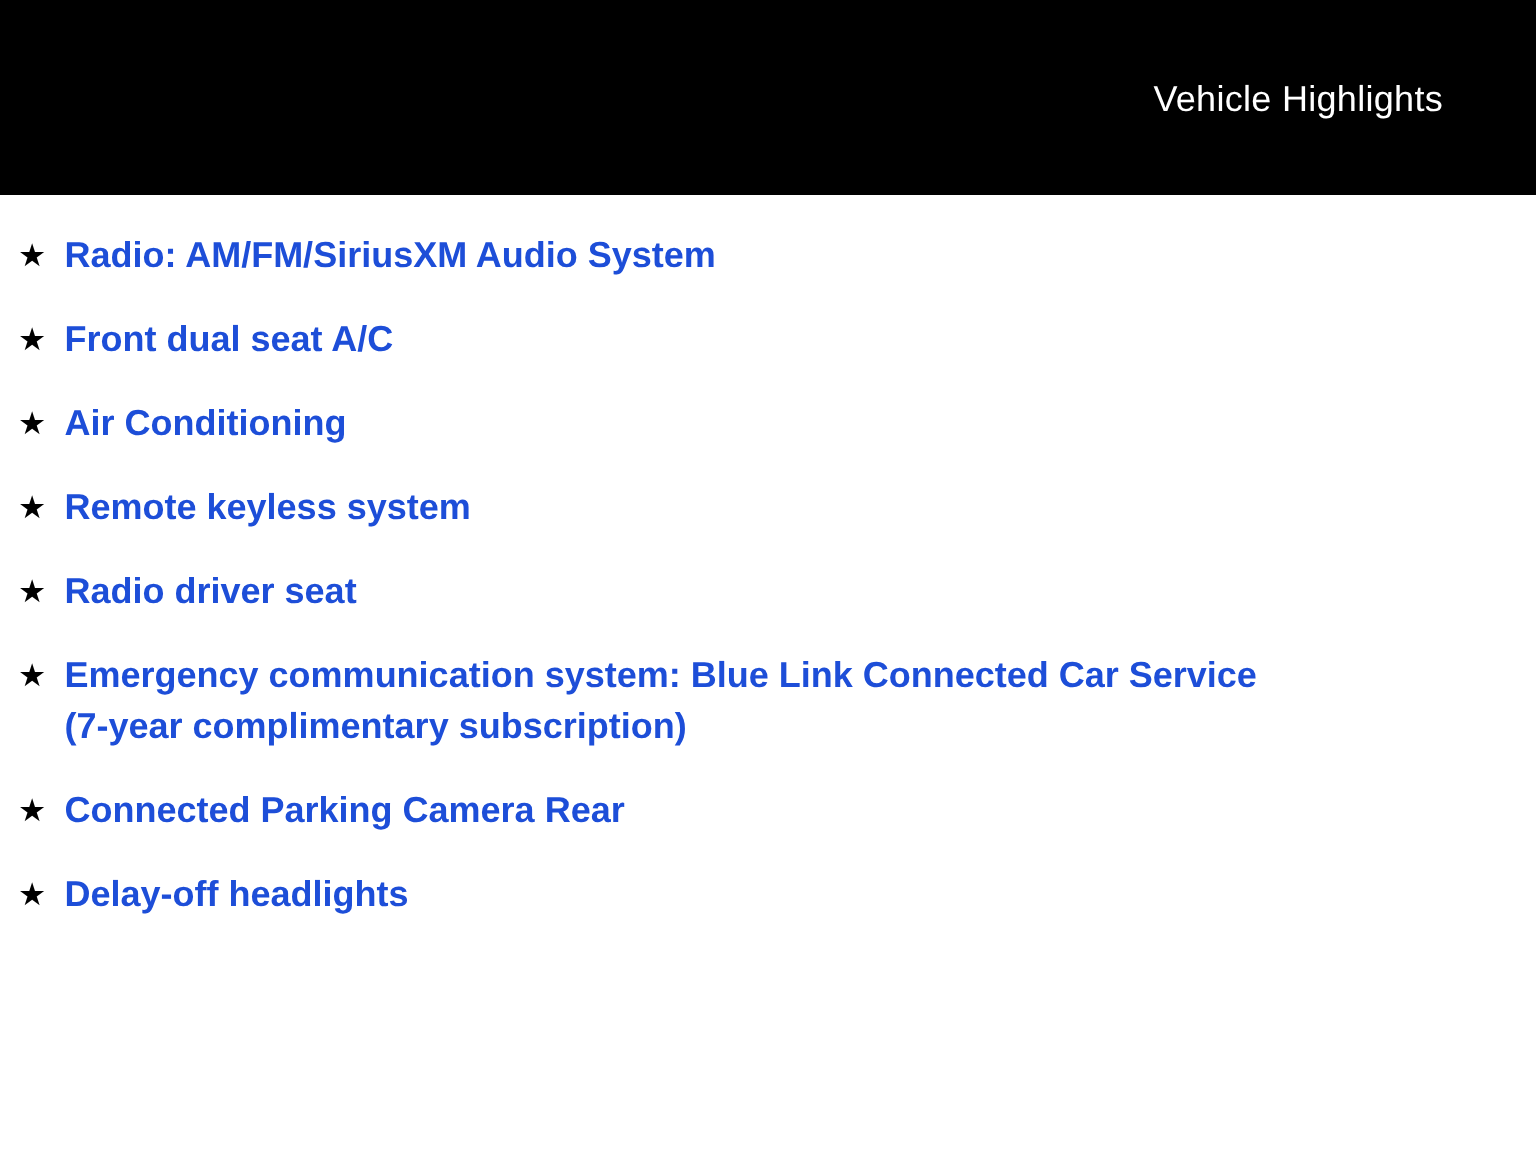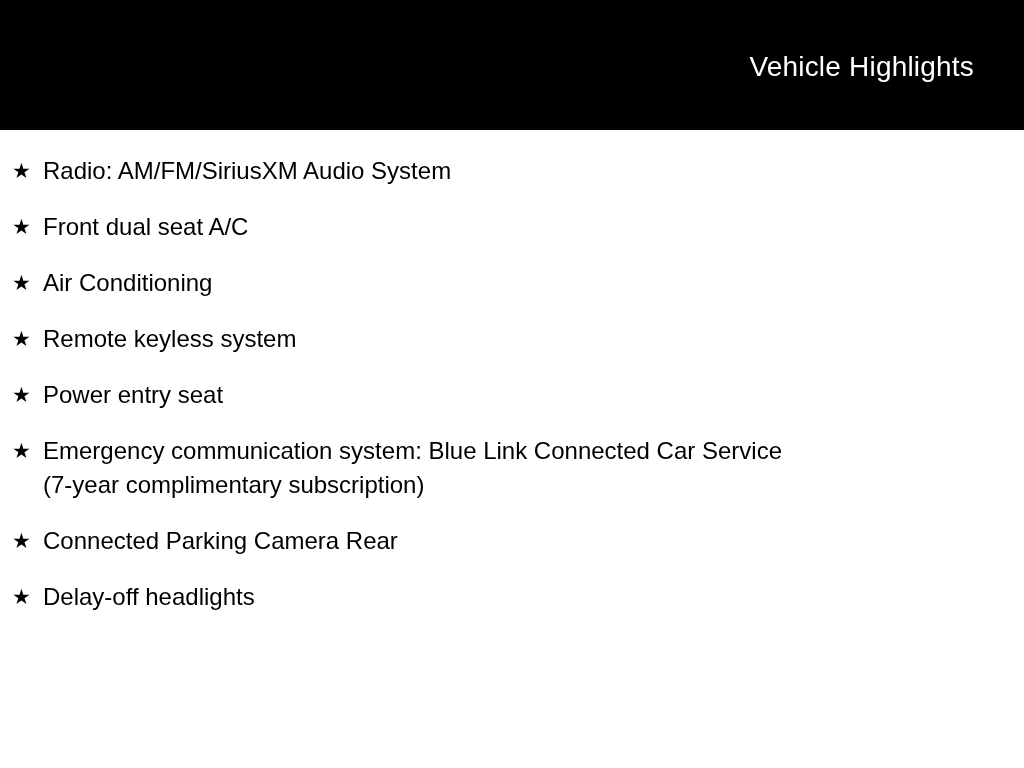--- a/index.html
+++ b/index.html
@@ -22,24 +22,24 @@
   .header-bar {
     position: absolute;
     left: 0;
     top: 0;
     width: 1024px;
     height: 130px;
     background: #000000;
   }
   .header-title {
     position: absolute;
-    right: 50px;
+    right: 62px;
     top: 49px;
     color: #ffffff;
-    font-size: 28px;
+    font-size: 24px;
     line-height: 36px;
     white-space: nowrap;
     letter-spacing: 0.2px;
   }
   .highlights-list {
     position: absolute;
     left: 0;
     top: 130px;
     width: 1024px;
     padding: 0;
@@ -61,23 +61,24 @@
     width: 22px;
     font-size: 21px;
     line-height: 34px;
     color: #000000;
     text-align: left;
   }
   .item-text {
     flex: 1 1 auto;
     font-size: 24px;
     line-height: 34px;
-    color: #000000;
+    color: #1d4ed8;
     padding-left: 9px;
     white-space: pre-line;
+    font-weight: bold;
   }
 </style>
 </head>
 <body>
 
 <div class="page">
 
   <div class="header-bar">
     <div class="header-title">Vehicle Highlights</div>
   </div>
@@ -94,21 +95,21 @@
     <li class="highlight-item">
       <span class="star-icon">★</span>
       <span class="item-text">Air Conditioning</span>
     </li>
     <li class="highlight-item">
       <span class="star-icon">★</span>
       <span class="item-text">Remote keyless system</span>
     </li>
     <li class="highlight-item">
       <span class="star-icon">★</span>
-      <span class="item-text">Power entry seat</span>
+      <span class="item-text">Radio driver seat</span>
     </li>
     <li class="highlight-item">
       <span class="star-icon">★</span>
       <span class="item-text">Emergency communication system: Blue Link Connected Car Service
 (7-year complimentary subscription)</span>
     </li>
     <li class="highlight-item">
       <span class="star-icon">★</span>
       <span class="item-text">Connected Parking Camera Rear</span>
     </li>

